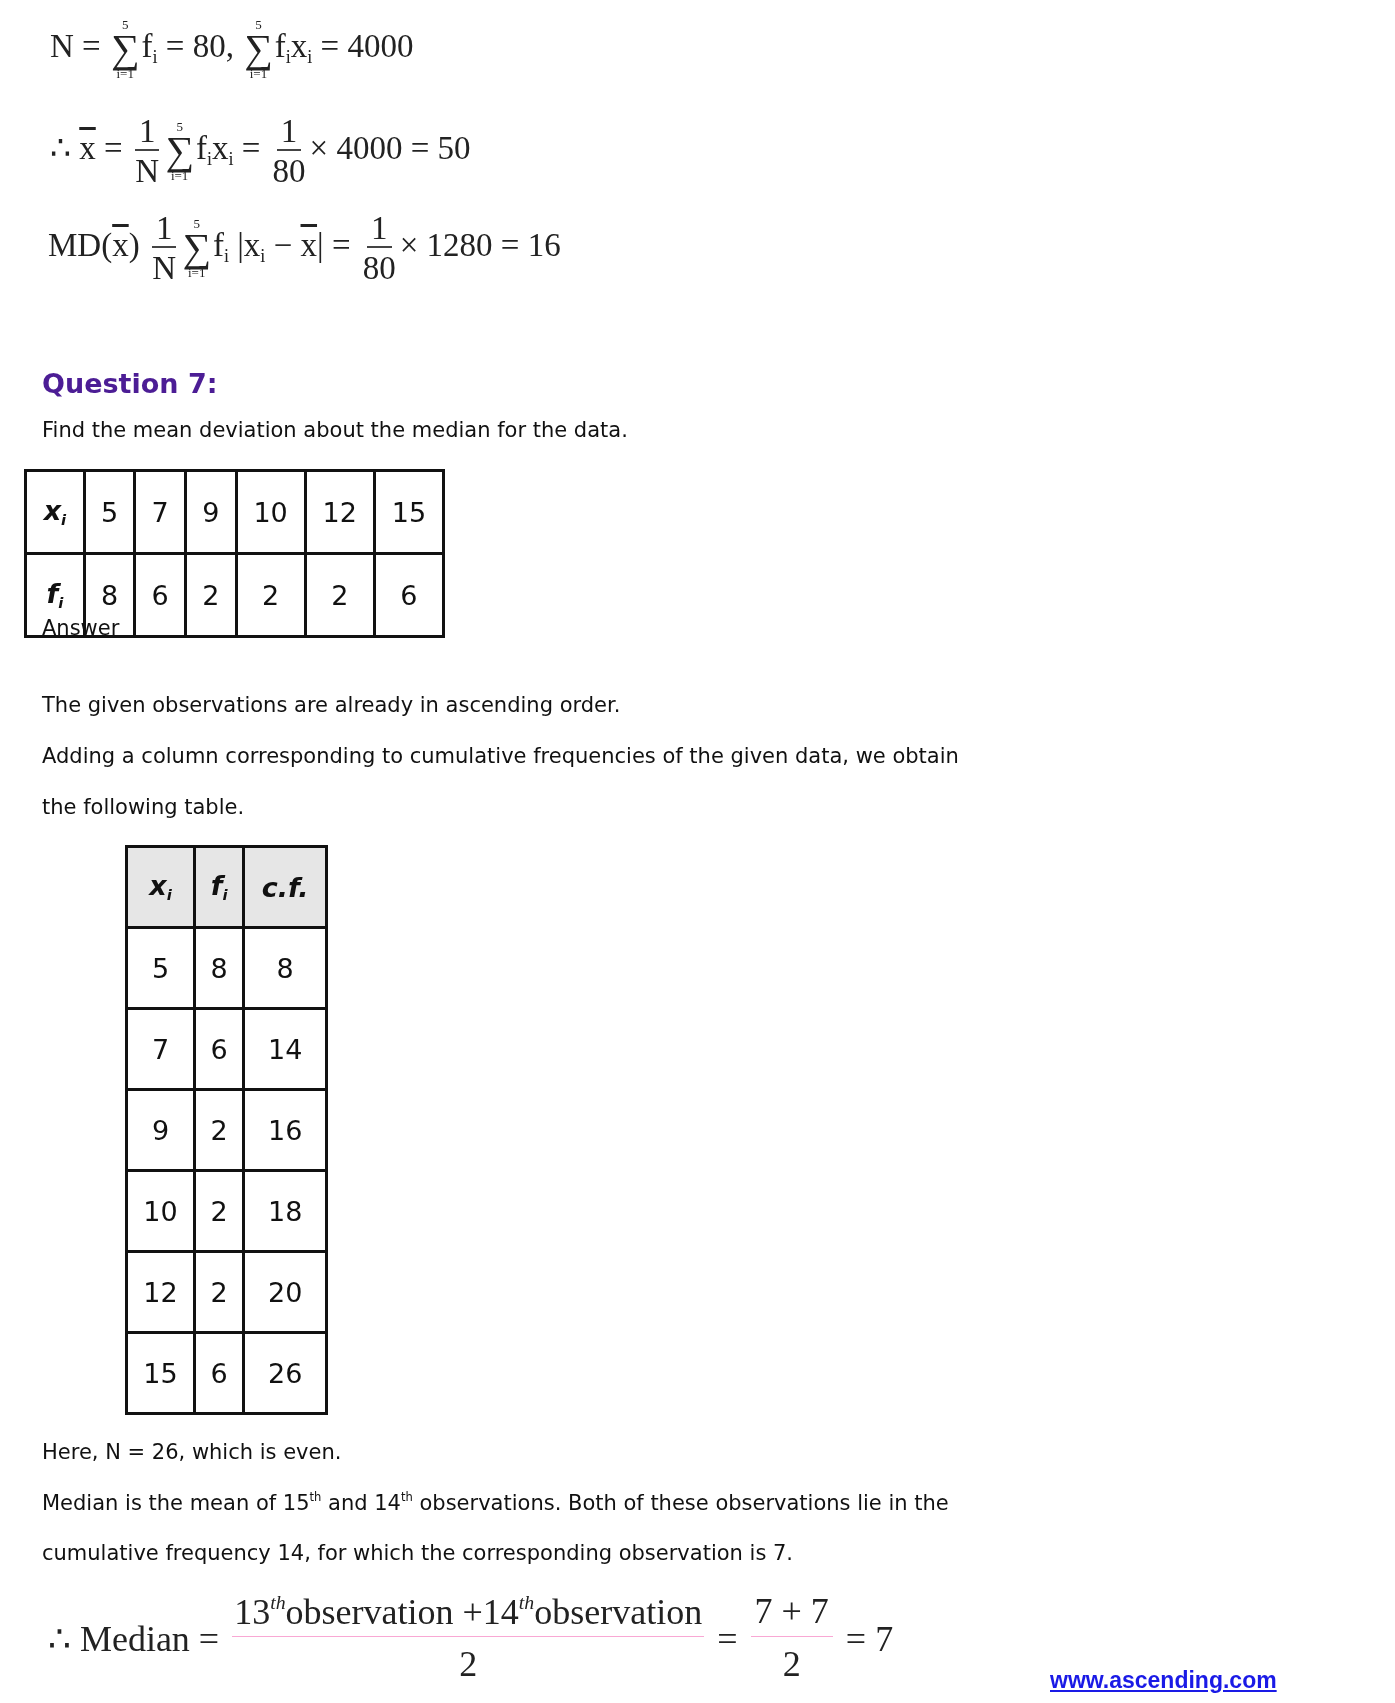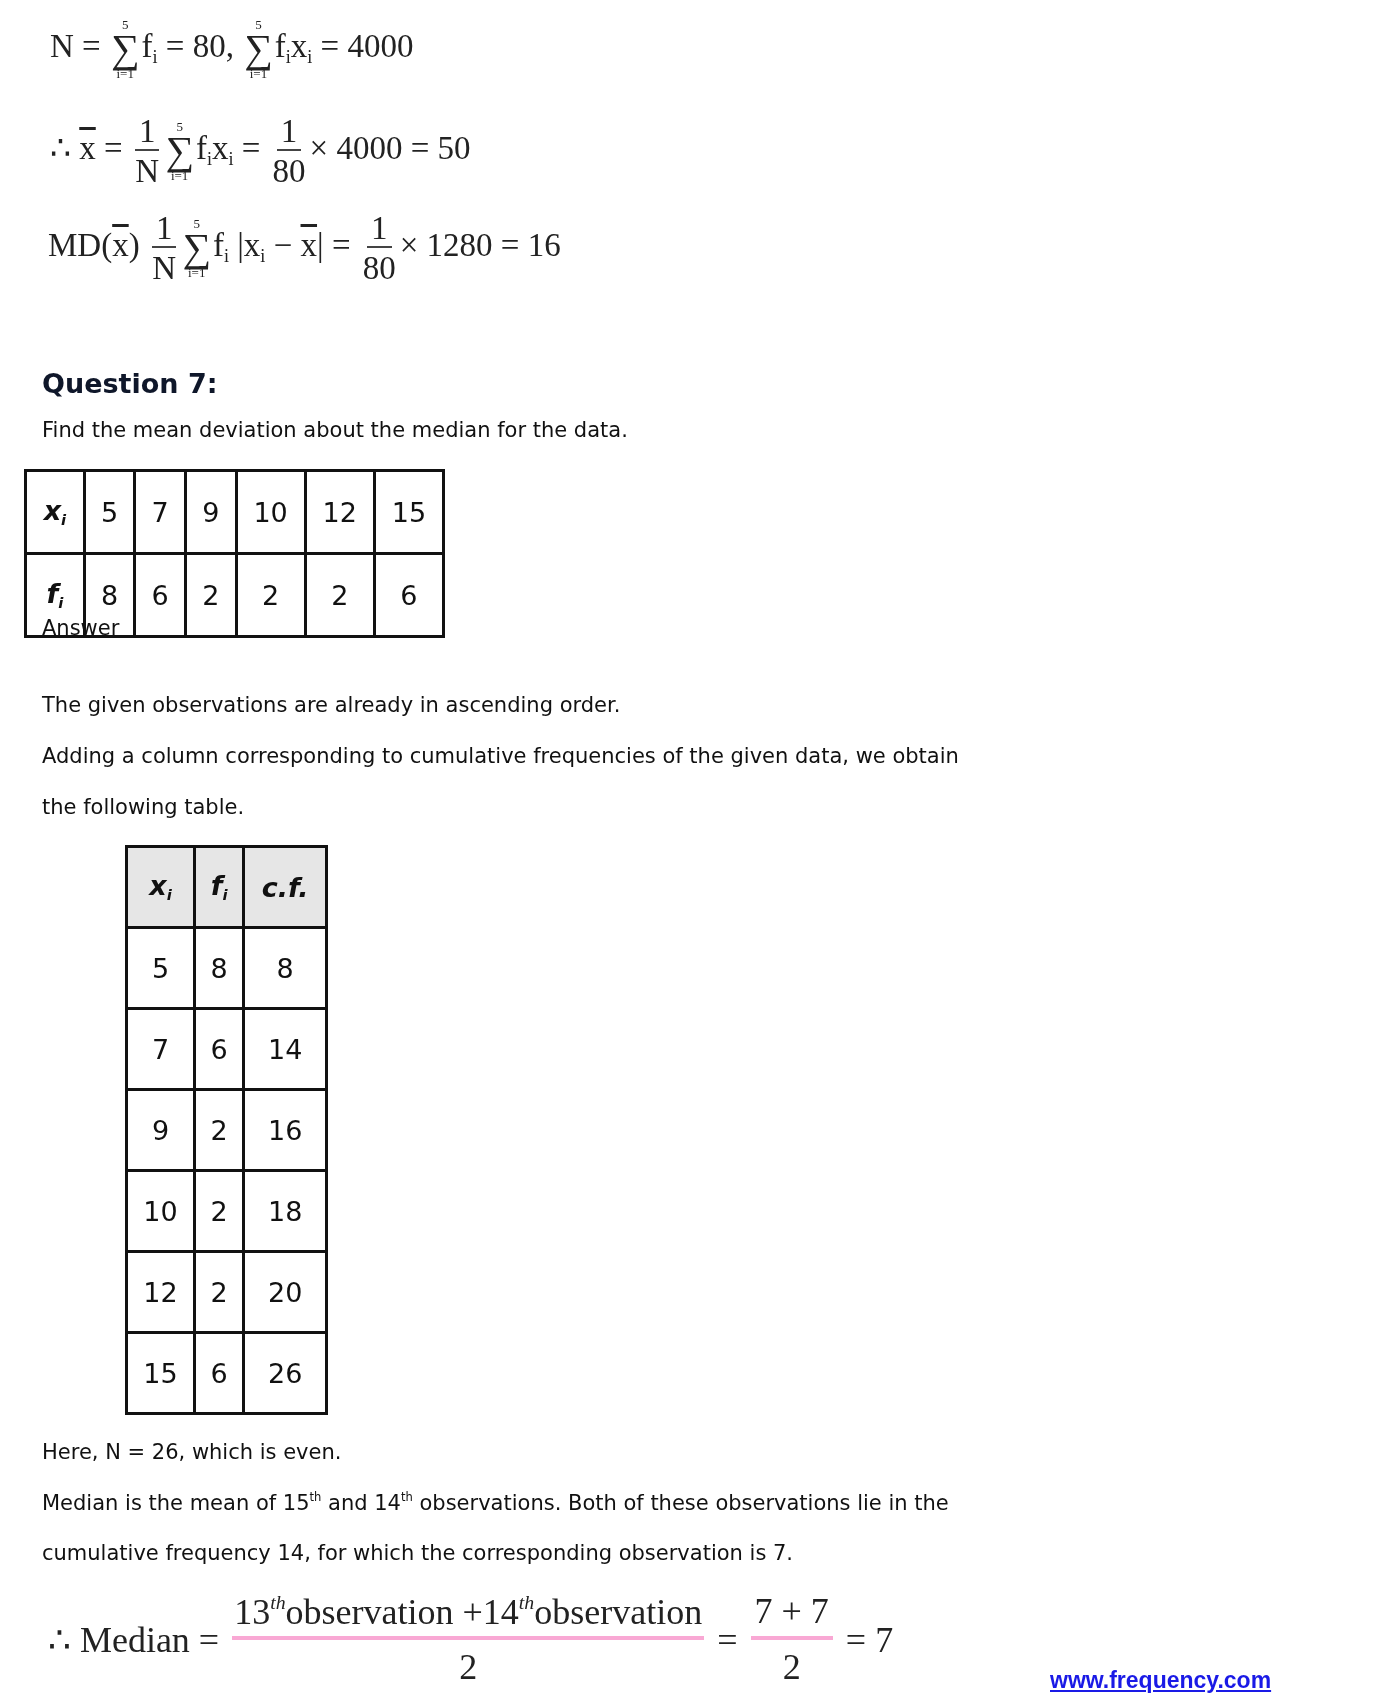--- a/index.html
+++ b/index.html
@@ -1,37 +1,37 @@
 <!DOCTYPE html>
 <html><head>
 <meta charset="utf-8">
 <style>
   html, body { margin: 0; padding: 0; background: #ffffff; }
   body { width: 1395px; height: 1703px; position: relative; overflow: hidden; color: #111; }
   .abs { position: absolute; white-space: nowrap; }
   .math { font-family: "Liberation Serif", "DejaVu Serif", serif; color: #222; font-size: 33px; }
   .txt { font-family: "DejaVu Sans", sans-serif; font-size: 21px; color: #111; }
-  .qhead { font-family: "DejaVu Sans", sans-serif; font-size: 27px; font-weight: bold; color: #0f172a; }
+  .qhead { font-family: "DejaVu Sans", sans-serif; font-size: 27px; font-weight: bold; color: #4c1d95; }
   .sub { font-size: 0.55em; vertical-align: -0.35em; }
   .sup { font-size: 0.55em; vertical-align: 0.75em; }
   .frac { display: inline-flex; flex-direction: column; align-items: center; vertical-align: middle; margin: 0 4px; }
   .frac .num { border-bottom: 2px solid #444; padding: 0 4px; line-height: 1.1; }
   .frac .den { line-height: 1.1; padding-top: 2px; }
   .sigma { display: inline-flex; flex-direction: column; align-items: center; vertical-align: middle; margin: 0 2px; line-height: 1; }
   .sigma .lim { font-size: 13px; }
   .sigma .sym { font-size: 40px; line-height: 0.9; }
   .overline { text-decoration: overline; }
   table.data { border-collapse: collapse; position: absolute; font-family: "DejaVu Sans", sans-serif; font-size: 27px; }
   table.data td { border: 3px solid #111; text-align: center; padding: 0; }
   .t1 td { height: 80px; }
   .t2 td { height: 78px; }
   .hdr { font-weight: bold; font-style: italic; margin-top: 36px; }
   .t2 .head td { background: #e6e6e6; }
   .link { font-family: "Liberation Sans", sans-serif; font-size: 23px; font-weight: bold; color: #1a1ae6; text-decoration: underline; }
-  .bigfrac .num { border-bottom: 4px solid #f9a8d4; }
+  .bigfrac .num { border-bottom: 1px solid #f9a8d4; }
 </style>
 </head>
 <body>
 
 <div class="abs math" style="left:50px; top:18px;">
   <span>N</span> =
   <span class="sigma">
     <span class="lim">5</span>
     <span class="sym">∑</span>
     <span class="lim">i=1</span>
@@ -167,13 +167,13 @@
     <span class="den" style="padding-top:8px;">2</span>
   </span>
   <span style="vertical-align:middle;">=</span>
   <span class="frac bigfrac">
     <span class="num" style="padding-bottom:4px;">7 + 7</span>
     <span class="den" style="padding-top:8px;">2</span>
   </span>
   <span style="vertical-align:middle;">= 7</span>
 </div>
 
-<a class="abs link" style="left:1050px; top:1667px;">www.frequency.com</a>
+<a class="abs link" style="left:1050px; top:1667px;">www.ascending.com</a>
 
 </body></html>

